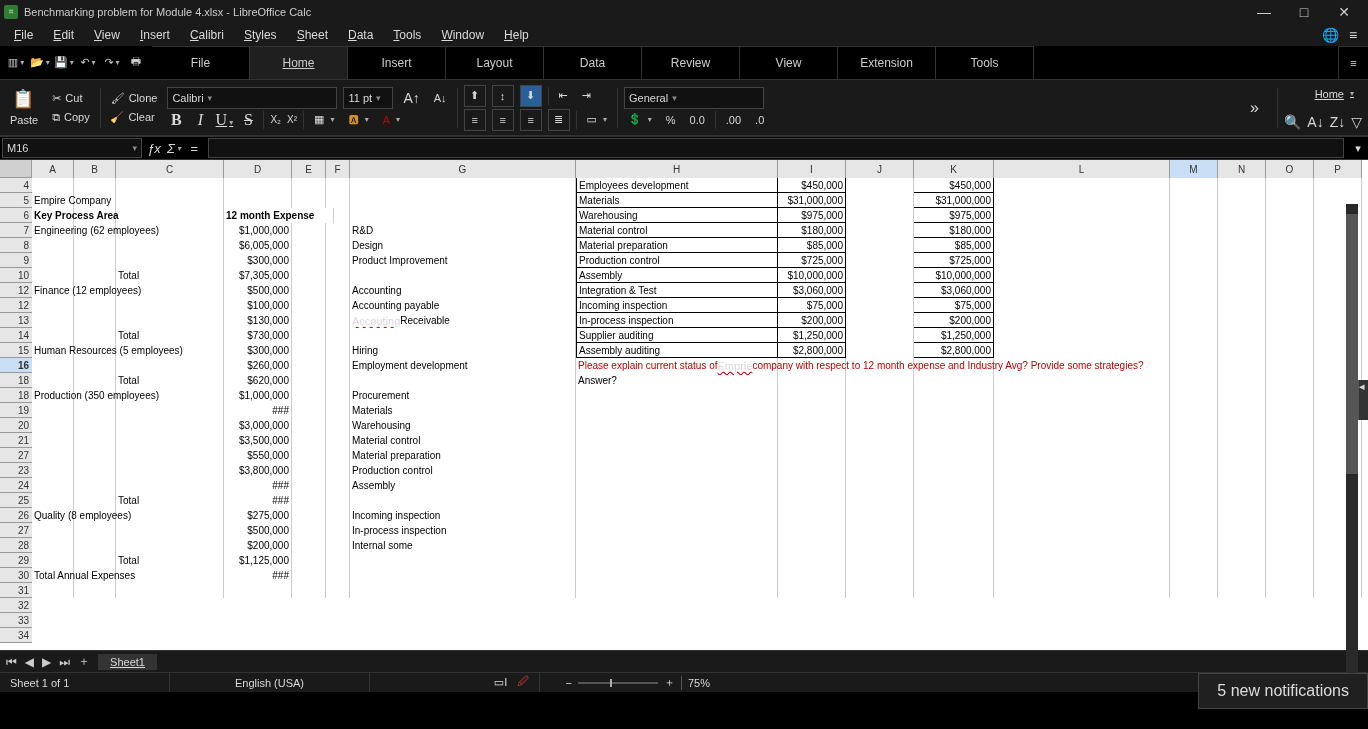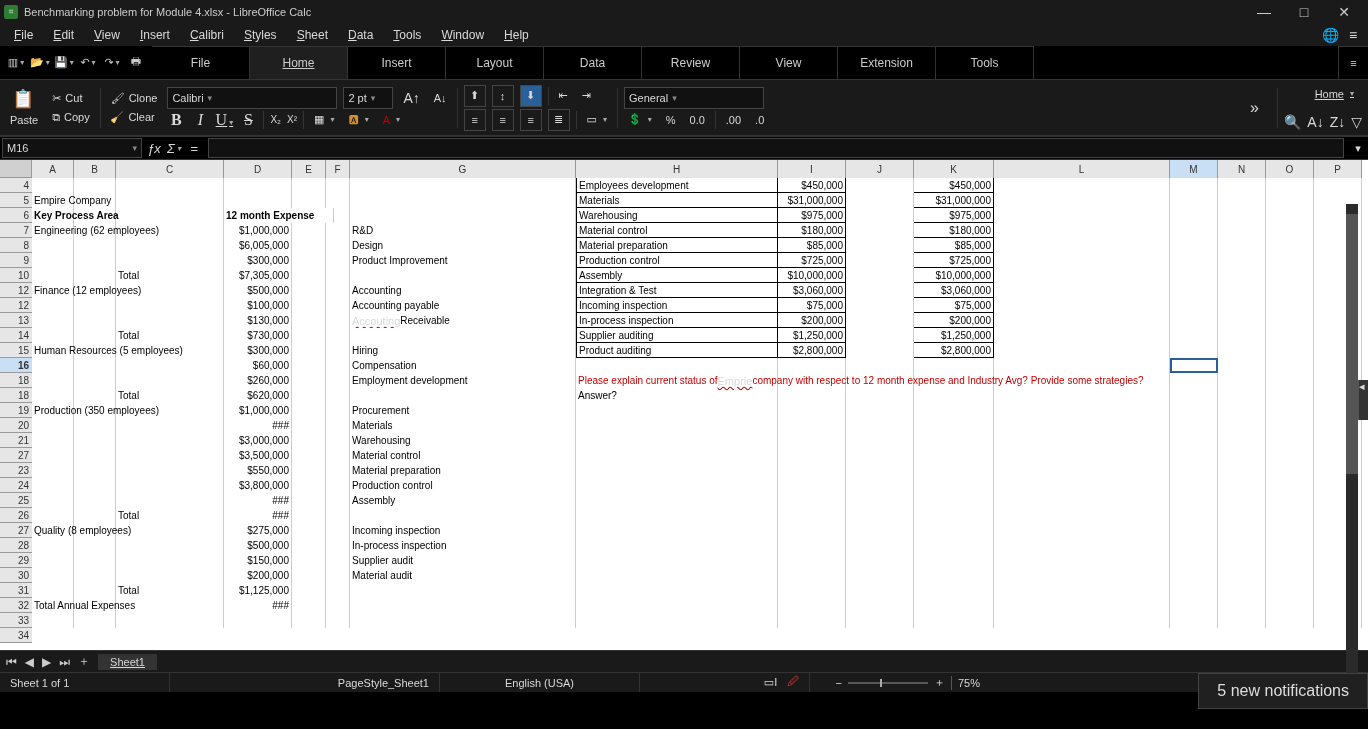--- a/index.html
+++ b/index.html
@@ -155,21 +155,21 @@
         <span>Clear</span>
       </div>
   </div>
   <div class="grp">
     <div class="grp-row">
       <div class="combo" style="width:170px;">
           <span>Calibri</span>
           <span class="dd">▾</span>
         </div>
       <div class="combo" style="width:50px;">
-          <span>2 pt</span>
+          <span>11 pt</span>
           <span class="dd">▾</span>
         </div>
       <div class="btn" style="font-size:14px;">A↑</div>
       <div class="btn" style="font-size:11px;">A↓</div>
     </div>
     <div class="grp-row">
       <div class="biu b">B</div>
       <div class="biu i">I</div>
       <div class="biu u">U<span class="chev">▾</span></div>
       <div class="biu s">S</div>
@@ -500,44 +500,26 @@
         <div class="cell" style="width: 48px;"></div>
       </div>
       <div class="row">
         <div class="cell" style="width: 42px; overflow: visible; z-index: 2; position: relative;">Human Resources (5 employees)</div>
         <div class="cell" style="width: 42px;"></div>
         <div class="cell" style="width: 108px;"></div>
         <div class="cell r r" style="width: 68px;">$300,000</div>
         <div class="cell" style="width: 34px;"></div>
         <div class="cell" style="width: 24px;"></div>
         <div class="cell" style="width: 226px;">Hiring</div>
-        <div class="cell bb bl br" style="width: 202px;">Product auditing</div>
+        <div class="cell bb bl br" style="width: 202px;">Assembly auditing</div>
         <div class="cell r bb br" style="width: 68px;">$2,800,000</div>
         <div class="cell" style="width: 68px;"></div>
         <div class="cell r bb br" style="width: 80px;">$2,800,000</div>
         <div class="cell" style="width: 176px;"></div>
         <div class="cell" style="width: 48px;"></div>
-        <div class="cell" style="width: 48px;"></div>
-        <div class="cell" style="width: 48px;"></div>
-        <div class="cell" style="width: 48px;"></div>
-      </div>
-      <div class="row">
-        <div class="cell" style="width: 42px;"></div>
-        <div class="cell" style="width: 42px;"></div>
-        <div class="cell" style="width: 108px;"></div>
-        <div class="cell r r" style="width: 68px;">$60,000</div>
-        <div class="cell" style="width: 34px;"></div>
-        <div class="cell" style="width: 24px;"></div>
-        <div class="cell" style="width: 226px;">Compensation</div>
-        <div class="cell" style="width: 202px;"></div>
-        <div class="cell" style="width: 68px;"></div>
-        <div class="cell" style="width: 68px;"></div>
-        <div class="cell" style="width: 80px;"></div>
-        <div class="cell" style="width: 176px;"></div>
-        <div class="cell sel" style="width: 48px;"></div>
         <div class="cell" style="width: 48px;"></div>
         <div class="cell" style="width: 48px;"></div>
         <div class="cell" style="width: 48px;"></div>
       </div>
       <div class="row">
         <div class="cell" style="width: 42px;"></div>
         <div class="cell" style="width: 42px;"></div>
         <div class="cell" style="width: 108px;"></div>
         <div class="cell r r" style="width: 68px;">$260,000</div>
         <div class="cell" style="width: 34px;"></div>
@@ -748,42 +730,24 @@
         <div class="cell" style="width: 176px;"></div>
         <div class="cell" style="width: 48px;"></div>
         <div class="cell" style="width: 48px;"></div>
         <div class="cell" style="width: 48px;"></div>
         <div class="cell" style="width: 48px;"></div>
       </div>
       <div class="row">
         <div class="cell" style="width: 42px;"></div>
         <div class="cell" style="width: 42px;"></div>
         <div class="cell" style="width: 108px;"></div>
-        <div class="cell r r" style="width: 68px;">$150,000</div>
-        <div class="cell" style="width: 34px;"></div>
-        <div class="cell" style="width: 24px;"></div>
-        <div class="cell" style="width: 226px;">Supplier audit</div>
-        <div class="cell" style="width: 202px;"></div>
-        <div class="cell" style="width: 68px;"></div>
-        <div class="cell" style="width: 68px;"></div>
-        <div class="cell" style="width: 80px;"></div>
-        <div class="cell" style="width: 176px;"></div>
-        <div class="cell" style="width: 48px;"></div>
-        <div class="cell" style="width: 48px;"></div>
-        <div class="cell" style="width: 48px;"></div>
-        <div class="cell" style="width: 48px;"></div>
-      </div>
-      <div class="row">
-        <div class="cell" style="width: 42px;"></div>
-        <div class="cell" style="width: 42px;"></div>
-        <div class="cell" style="width: 108px;"></div>
         <div class="cell r r" style="width: 68px;">$200,000</div>
         <div class="cell" style="width: 34px;"></div>
         <div class="cell" style="width: 24px;"></div>
-        <div class="cell" style="width: 226px;">Material audit</div>
+        <div class="cell" style="width: 226px;">Internal some</div>
         <div class="cell" style="width: 202px;"></div>
         <div class="cell" style="width: 68px;"></div>
         <div class="cell" style="width: 68px;"></div>
         <div class="cell" style="width: 80px;"></div>
         <div class="cell" style="width: 176px;"></div>
         <div class="cell" style="width: 48px;"></div>
         <div class="cell" style="width: 48px;"></div>
         <div class="cell" style="width: 48px;"></div>
         <div class="cell" style="width: 48px;"></div>
       </div>
@@ -852,21 +816,20 @@
   <span class="nav">⏮</span>
   <span class="nav">◀</span>
   <span class="nav">▶</span>
   <span class="nav">⏭</span>
   <span class="nav">＋</span>
   <div class="sheettab">Sheet1</div>
 </div>
 
 <div class="statusbar">
   <div class="seg" style="width:170px;">Sheet 1 of 1</div>
-  <div class="seg" style="width:270px;justify-content:flex-end;">PageStyle_Sheet1</div>
   <div class="seg" style="width:200px;justify-content:center;">English (USA)</div>
   <div class="seg" style="width:170px;justify-content:flex-end;">
     <span style="margin-right:10px;">▭I</span>
     <span style="color:#c0392b;">🖉</span>
   </div>
   <div class="seg" style="width:180px;border-right:none;justify-content:flex-end;gap:6px;">
     <span>−</span>
     <span style="width:80px;height:2px;background:#555;display:inline-block;position:relative;">
         <span style="position:absolute;left:40%;top:-3px;width:2px;height:8px;background:#aaa;"></span>
       </span>

